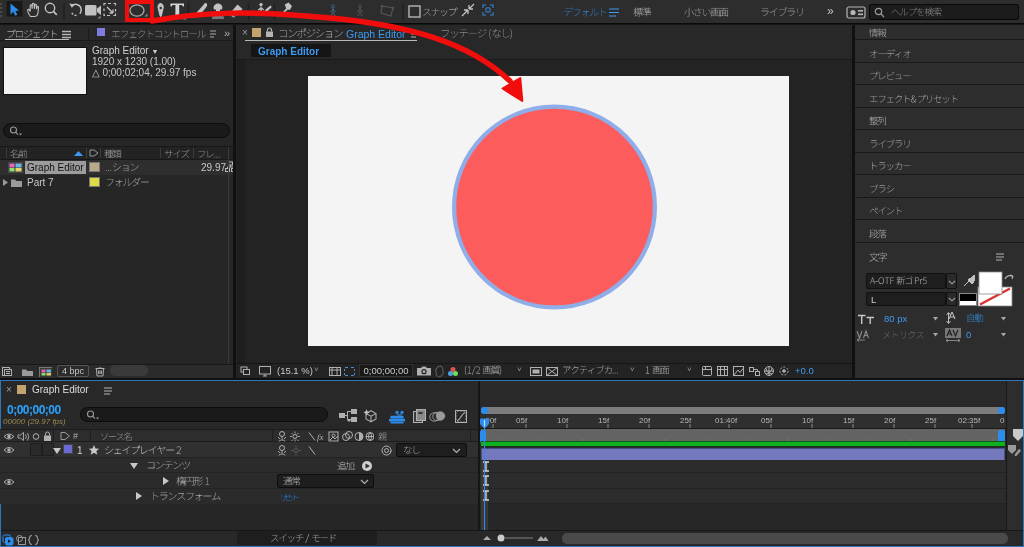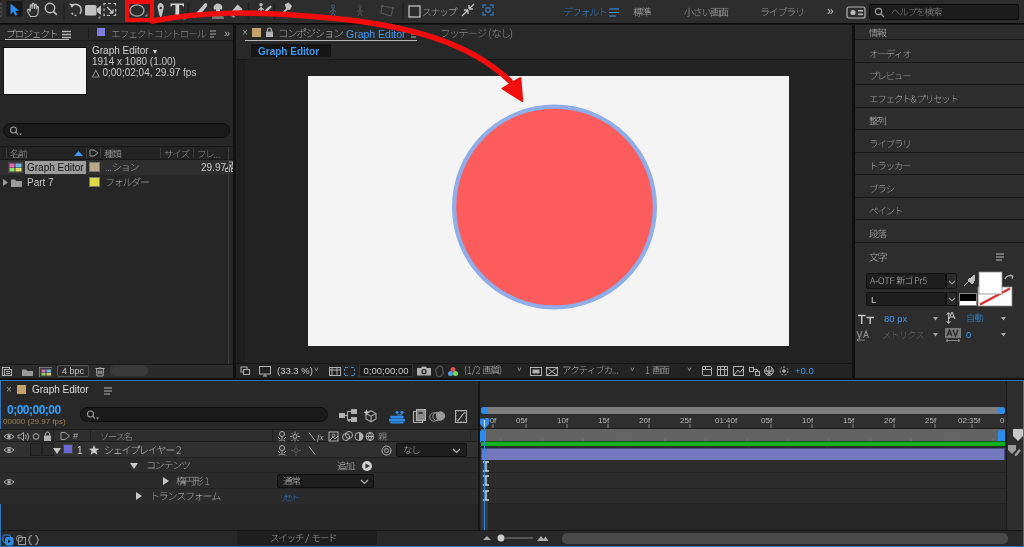--- a/index.html
+++ b/index.html
@@ -125,21 +125,21 @@
 <div style="position:absolute;left:97px;top:28px;width:8px;height:8px;background:#7d7de0"></div>
 <svg style="position:absolute;left:111px;top:28.5px;overflow:visible" width="94" height="12">
     <path transform="translate(0,8.6) scale(.125)" d="M12 -50Q13 -50 15 -50Q17 -50 18 -50H61Q63 -50 64 -50Q66 -50 67 -50V-47Q66 -47 64 -47Q63 -47 61 -47H18Q17 -47 15 -47Q13 -47 12 -47ZM38 -6V-48H40V-6ZM7 -8Q9 -7 10 -7Q12 -7 13 -7H65Q67 -7 68 -7Q70 -8 71 -8V-5Q70 -5 68 -5Q66 -5 65 -5H13Q12 -5 11 -5Q9 -5 7 -5Z M134 -52Q134 -52 134 -51Q133 -51 133 -50Q133 -46 132 -42Q131 -38 129 -34Q128 -30 126 -27Q124 -23 122 -20Q118 -16 114 -12Q110 -8 104 -5Q99 -2 91 0L89 -2Q97 -4 102 -7Q108 -10 112 -14Q116 -17 120 -22Q123 -26 125 -31Q127 -36 129 -41Q131 -47 131 -51Q130 -51 127 -51Q123 -51 119 -51Q114 -51 109 -51Q104 -51 99 -51Q95 -51 91 -51Q88 -51 87 -51Q85 -51 84 -51Q83 -51 81 -51V-53Q82 -53 83 -53Q84 -53 85 -53Q86 -53 87 -53Q88 -53 91 -53Q93 -53 97 -53Q100 -53 105 -53Q109 -53 113 -53Q117 -53 121 -53Q124 -53 127 -53Q129 -53 130 -53Q130 -53 131 -53Q131 -53 132 -53Z M154 -39Q155 -38 156 -38Q158 -38 158 -38H195Q196 -38 197 -38Q199 -38 200 -39V-36Q199 -36 197 -36Q196 -36 195 -36H158Q158 -36 156 -36Q155 -36 154 -36ZM175 -2V-37H177V-2ZM150 -4Q151 -4 153 -4Q154 -4 155 -4H198Q199 -4 201 -4Q202 -4 203 -4V-1Q202 -1 200 -1Q199 -1 198 -1H155Q154 -1 153 -1Q151 -1 150 -1Z M272 -49Q272 -49 271 -48Q271 -47 271 -47Q270 -42 268 -37Q266 -32 263 -28Q260 -23 257 -19Q252 -13 244 -7Q237 -2 226 2L224 0Q230 -2 236 -5Q242 -8 246 -12Q251 -16 255 -20Q258 -24 261 -29Q264 -34 266 -39Q268 -44 269 -48H237L239 -50Q239 -50 242 -50Q245 -50 249 -50Q253 -50 256 -50Q260 -50 263 -50Q265 -50 266 -50Q268 -50 268 -50Q269 -50 270 -51ZM245 -61Q244 -60 244 -58Q243 -57 243 -56Q241 -52 238 -48Q235 -43 230 -38Q225 -33 218 -28L216 -30Q221 -33 225 -36Q229 -40 232 -44Q235 -48 237 -51Q240 -55 241 -57Q241 -58 241 -59Q242 -61 242 -62Z M303 -6Q303 -7 303 -10Q303 -13 303 -18Q303 -23 303 -28Q303 -33 303 -38Q303 -43 303 -47Q303 -51 303 -52Q303 -54 303 -56Q302 -58 302 -59H305Q305 -58 305 -56Q305 -54 305 -52Q305 -49 305 -44Q305 -39 305 -34Q305 -29 305 -24Q305 -19 305 -16Q305 -12 305 -9Q305 -7 305 -6Q305 -5 305 -4Q305 -2 305 -1Q305 0 305 1H302Q303 0 303 -2Q303 -4 303 -6ZM305 -38Q308 -37 313 -36Q317 -34 322 -32Q327 -30 331 -28Q336 -27 339 -25L338 -22Q335 -24 330 -26Q326 -28 321 -30Q316 -32 312 -33Q308 -35 305 -36Z M358 -52Q359 -52 361 -52Q363 -51 365 -51H403Q404 -51 405 -51Q406 -51 408 -52Q408 -50 407 -49Q407 -48 407 -47V-6Q407 -4 408 -2Q408 0 408 0H405Q405 0 405 -2Q405 -4 405 -6V-49H365Q363 -49 361 -49Q359 -49 358 -49ZM357 -8Q358 -8 360 -8Q362 -7 364 -7H406V-5H364Q362 -5 360 -5Q358 -5 357 -5Z M428 -55Q430 -54 433 -52Q436 -50 439 -47Q442 -45 444 -43Q446 -41 448 -40L446 -38Q445 -39 442 -41Q440 -43 437 -46Q434 -48 432 -50Q429 -52 427 -54ZM425 -2Q432 -4 438 -6Q444 -8 449 -10Q454 -13 457 -15Q463 -19 467 -23Q472 -28 475 -33Q479 -38 481 -42L483 -40Q480 -36 477 -31Q473 -26 469 -22Q464 -17 459 -13Q455 -11 450 -8Q446 -6 440 -4Q434 -1 426 0Z M508 -6Q508 -7 508 -10Q508 -13 508 -18Q508 -23 508 -28Q508 -33 508 -38Q508 -43 508 -47Q508 -51 508 -52Q508 -54 508 -56Q508 -58 508 -59H511Q511 -58 511 -56Q511 -54 511 -52Q511 -49 511 -44Q511 -39 511 -34Q511 -29 511 -24Q511 -19 511 -16Q511 -12 511 -9Q511 -7 511 -6Q511 -5 511 -4Q511 -2 511 -1Q511 0 511 1H508Q508 0 508 -2Q508 -4 508 -6ZM510 -38Q514 -37 519 -36Q523 -34 528 -32Q533 -30 537 -28Q541 -27 545 -25L544 -22Q541 -24 536 -26Q532 -28 527 -30Q522 -32 518 -33Q514 -35 510 -36Z M562 -52Q564 -52 565 -52Q566 -52 568 -52Q568 -52 570 -52Q573 -52 576 -52Q580 -52 584 -52Q588 -52 592 -52Q597 -52 600 -52Q604 -52 606 -52Q608 -52 609 -52Q610 -52 611 -52Q613 -52 615 -52Q614 -51 614 -50Q614 -48 614 -47Q614 -47 614 -44Q614 -42 614 -39Q614 -35 614 -31Q614 -27 614 -23Q614 -19 614 -16Q614 -13 614 -11Q614 -9 614 -8Q614 -8 614 -7Q614 -5 614 -4Q614 -3 615 -2Q615 -1 615 0H612Q612 -1 612 -2Q612 -3 612 -5Q612 -6 612 -7Q612 -7 612 -10Q612 -12 612 -16Q612 -20 612 -24Q612 -29 612 -33Q612 -37 612 -41Q612 -45 612 -47Q612 -49 612 -49H564Q564 -49 564 -47Q564 -45 564 -41Q564 -38 564 -33Q564 -29 564 -24Q564 -20 564 -16Q564 -12 564 -10Q564 -7 564 -7Q564 -6 564 -5Q564 -5 564 -4Q564 -3 564 -2Q564 -1 564 0H562Q562 -1 562 -2Q562 -3 562 -4Q562 -5 562 -7Q562 -8 562 -8Q562 -9 562 -11Q562 -13 562 -17Q562 -20 562 -24Q562 -28 562 -32Q562 -36 562 -39Q562 -43 562 -45Q562 -47 562 -47Q562 -48 562 -49Q562 -51 562 -52ZM613 -7V-5H563V-7Z M626 -32Q627 -32 628 -31Q630 -31 631 -31Q633 -31 635 -31Q636 -31 638 -31Q641 -31 644 -31Q648 -31 652 -31Q656 -31 661 -31Q665 -31 669 -31Q673 -31 676 -31Q678 -31 679 -31Q682 -31 684 -31Q686 -32 687 -32V-29Q686 -29 684 -29Q682 -29 679 -29Q678 -29 676 -29Q673 -29 669 -29Q665 -29 661 -29Q657 -29 652 -29Q648 -29 644 -29Q641 -29 638 -29Q636 -29 635 -29Q632 -29 630 -29Q628 -29 626 -29Z M729 -2Q729 -2 729 -3Q729 -4 729 -5Q729 -5 729 -8Q729 -11 729 -15Q729 -19 729 -24Q729 -29 729 -33Q729 -38 729 -42Q729 -46 729 -49Q729 -52 729 -53Q729 -55 729 -56Q729 -57 729 -58H732Q732 -57 732 -56Q732 -55 732 -53Q732 -52 732 -49Q732 -46 732 -42Q732 -37 732 -32Q732 -27 732 -22Q732 -17 732 -13Q732 -8 732 -6Q732 -3 732 -3Q736 -5 740 -9Q745 -12 750 -16Q755 -20 758 -25L759 -23Q756 -18 751 -14Q747 -10 742 -7Q737 -4 732 -1Q732 -1 731 -1Q731 0 730 0ZM693 -1Q698 -5 702 -10Q705 -15 707 -21Q708 -24 709 -28Q709 -32 709 -37Q709 -41 709 -46Q710 -50 710 -53Q710 -54 709 -55Q709 -56 709 -57H712Q712 -57 712 -56Q712 -55 712 -54Q712 -54 712 -53Q712 -50 712 -46Q712 -41 711 -36Q711 -32 711 -27Q710 -23 709 -20Q708 -14 704 -9Q700 -3 695 0Z" fill="#a8a8a8" stroke="#a8a8a8" stroke-width="0.9"></path>
   </svg>
 <svg style="position:absolute;left:209px;top:30px;" width="8" height="9">
     <path d="M1 1 H7 M1 4 H7 M1 7 H5" stroke="#a8a8a8" stroke-width="1"></path>
   </svg>
 <div style="position:absolute;left:224px;top:27px;font-size:11px;color:#b0b0b0;white-space:nowrap;">»</div>
 <div style="position:absolute;left:3px;top:47px;width:84px;height:48px;background:#f2f2f2;border:1px solid #111"></div>
 <div style="position:absolute;left:92px;top:45px;font-size:10px;color:#d2d2d2;white-space:nowrap;">Graph Editor <span style="font-size:7px">▼</span></div>
-<div style="position:absolute;left:92px;top:56px;font-size:10px;color:#c6c6c6;white-space:nowrap;">1914 x 1080 (1.00)</div>
+<div style="position:absolute;left:92px;top:56px;font-size:10px;color:#c6c6c6;white-space:nowrap;">1920 x 1230 (1.00)</div>
 <div style="position:absolute;left:92px;top:67px;font-size:10px;color:#c6c6c6;white-space:nowrap;">△ 0;00;02;04, 29.97 fps</div>
 <div style="position:absolute;left:3px;top:123px;width:227px;height:15px;background:#1a1a1a;border:1px solid #0c0c0c;border-radius:8px"></div>
 <svg style="position:absolute;left:9px;top:126px;" width="16" height="11">
     <circle cx="4.5" cy="4" r="3" fill="none" stroke="#9a9a9a" stroke-width="1.1"></circle>
     <line x1="6.6" y1="6.2" x2="9" y2="8.6" stroke="#9a9a9a" stroke-width="1.1"></line>
     <path d="M10 7.5 l3 0 l-1.5 2 z" fill="#9a9a9a"></path>
   </svg>
 <div style="position:absolute;left:0px;top:146px;width:233px;height:14px;background:#232323;border-top:1px solid #181818;border-bottom:1px solid #181818"></div>
 <div style="position:absolute;left:6px;top:148px;width:1px;height:10px;background:#3c3c3c"></div>
 <div style="position:absolute;left:86px;top:148px;width:1px;height:10px;background:#3c3c3c"></div>
@@ -283,21 +283,21 @@
     </g>
     <g stroke="#b0b0b0" fill="none">
       <rect x="294.5" y="4.5" width="11" height="8"></rect>
       <rect x="297" y="7" width="6" height="3" fill="#b0b0b0"></rect>
     </g>
     <g stroke="#b0b0b0" fill="none">
       <rect x="310.5" y="4.5" width="11" height="8"></rect>
       <path d="M310.5 4.5 l11 8 M321.5 4.5 l-11 8"></path>
     </g>
   </svg>
-<div style="position:absolute;left:277px;top:365px;font-size:9.5px;color:#c6c6c6;white-space:nowrap;">(33.3 %)</div>
+<div style="position:absolute;left:277px;top:365px;font-size:9.5px;color:#c6c6c6;white-space:nowrap;">(15.1 %)</div>
 <div style="position:absolute;left:314px;top:365px;font-size:8px;color:#9a9a9a;white-space:nowrap;">˅</div>
 <div style="position:absolute;left:359px;top:364px;width:54px;height:13px;background:#191919;border:1px solid #333;color:#cacaca;font-size:9.5px;text-align:center;line-height:12px">0;00;00;00</div>
 <svg style="position:absolute;left:464px;top:365px;overflow:visible" width="38" height="12">
     <path transform="translate(0,8.4) scale(.125)" d="M19 15Q13 6 10 -3Q8 -12 8 -23Q8 -34 10 -44Q13 -53 19 -61L20 -60Q15 -52 13 -43Q10 -33 10 -23Q10 -13 13 -4Q15 6 20 14Z M30 0V-3H43V-50H33V-52Q36 -53 39 -53Q41 -54 43 -55H45V-3H57V0Z M63 13 90 -59H92L66 13Z M96 0V-2Q106 -10 112 -17Q117 -24 120 -30Q123 -35 123 -41Q123 -44 121 -47Q120 -50 117 -52Q115 -54 111 -54Q107 -54 103 -52Q100 -50 98 -47L96 -48Q99 -52 102 -54Q106 -56 111 -56Q115 -56 119 -54Q122 -52 124 -49Q125 -45 125 -41Q125 -35 123 -29Q120 -22 114 -16Q108 -10 100 -2Q103 -2 105 -2Q107 -3 110 -3H128V0Z M157 -2H217V0H157ZM154 -58H220V-55H154ZM156 -45H158V5H156ZM215 -45H218V5H215ZM185 -57H188V-43H185ZM185 -44H188V-12H185ZM170 -27V-13H203V-27ZM170 -42V-29H203V-42ZM168 -45H205V-11H168Z M248 -63 250 -61Q247 -60 243 -60Q239 -59 235 -58Q231 -58 227 -58Q227 -58 227 -59Q226 -59 226 -59Q230 -60 234 -60Q238 -61 242 -62Q246 -62 248 -63ZM281 -63 283 -61Q279 -60 275 -59Q271 -59 267 -58Q262 -58 258 -58Q258 -58 258 -59Q257 -59 257 -60Q261 -60 266 -60Q270 -61 274 -61Q278 -62 281 -63ZM226 -61 229 -60Q229 -59 228 -59V-53Q228 -50 227 -47Q227 -44 225 -41Q224 -38 221 -35Q221 -36 221 -36Q220 -36 220 -37Q220 -37 219 -37Q222 -39 223 -42Q225 -45 225 -48Q226 -50 226 -53ZM256 -60 260 -59Q260 -59 259 -59V-54Q259 -52 258 -49Q257 -46 256 -44Q254 -41 251 -39Q250 -39 250 -39Q250 -40 250 -40Q249 -40 249 -40Q252 -42 254 -45Q255 -47 256 -49Q256 -52 256 -54ZM227 -52H253V-50H227ZM257 -52H287V-50H257ZM240 -51H242V-39H240ZM272 -51H274V-39H272ZM232 -26V-18H276V-26ZM232 -16V-9H276V-16ZM232 -35V-28H276V-35ZM229 -37H278V-6H229ZM262 -2 263 -4Q268 -3 272 -1Q276 0 280 1Q284 3 287 4L285 5Q282 4 278 3Q275 2 270 0Q266 -1 262 -2ZM243 -4 245 -3Q242 -1 238 0Q234 2 230 3Q226 5 222 6Q222 5 221 5Q221 5 221 4Q220 4 220 4Q224 3 228 2Q232 0 236 -1Q240 -2 243 -4Z M286 15 284 14Q289 6 292 -4Q294 -13 294 -23Q294 -33 292 -43Q289 -52 284 -60L286 -61Q291 -53 294 -44Q297 -34 297 -23Q297 -12 294 -3Q291 6 286 15Z" fill="#c6c6c6" stroke="#c6c6c6" stroke-width="0.9"></path>
   </svg>
 <div style="position:absolute;left:517px;top:365px;font-size:8px;color:#9a9a9a;white-space:nowrap;">˅</div>
 <svg style="position:absolute;left:562px;top:365px;overflow:visible" width="56" height="12">
     <path transform="translate(0,8.4) scale(.125)" d="M69 -51Q69 -51 68 -51Q68 -50 68 -50Q67 -48 64 -44Q61 -40 57 -36Q53 -32 48 -29L46 -30Q49 -32 52 -35Q55 -37 57 -40Q60 -43 62 -45Q64 -48 65 -50Q64 -50 61 -50Q58 -50 54 -50Q50 -50 45 -50Q40 -50 36 -50Q31 -50 28 -50Q24 -50 21 -50Q19 -50 18 -50Q16 -50 14 -50Q12 -50 10 -50V-53Q12 -53 14 -53Q16 -53 18 -53Q19 -53 21 -53Q24 -53 28 -53Q31 -53 36 -53Q41 -53 45 -53Q50 -53 54 -53Q58 -53 61 -53Q64 -53 65 -53Q65 -53 66 -53Q66 -53 67 -53Q67 -53 67 -53ZM39 -41Q39 -35 39 -29Q38 -24 37 -19Q36 -15 33 -11Q31 -7 27 -4Q23 -1 18 1L16 -1Q17 -1 19 -2Q20 -3 21 -3Q27 -6 30 -10Q33 -14 34 -18Q36 -23 36 -28Q37 -33 37 -37Q37 -38 37 -39Q37 -40 37 -41Z M131 -48Q130 -47 130 -46Q130 -46 130 -45Q129 -41 127 -36Q125 -31 122 -27Q119 -22 116 -18Q111 -12 104 -7Q97 -2 86 2L84 0Q90 -2 96 -5Q101 -8 106 -11Q111 -15 114 -20Q117 -24 120 -28Q123 -33 125 -38Q127 -42 128 -46H97L98 -49Q99 -49 102 -49Q105 -49 108 -49Q112 -49 115 -49Q119 -49 122 -49Q124 -49 125 -49Q126 -49 127 -49Q128 -49 128 -49ZM104 -59Q104 -58 103 -57Q103 -55 102 -55Q101 -51 97 -46Q94 -41 90 -36Q85 -32 78 -27L76 -29Q81 -32 85 -35Q89 -39 92 -42Q95 -46 97 -50Q99 -53 100 -56Q101 -56 101 -57Q101 -59 102 -60Z M150 -54Q152 -54 153 -54Q154 -54 156 -54Q157 -54 160 -54Q163 -54 167 -54Q171 -54 175 -54Q180 -54 183 -54Q186 -54 187 -54Q188 -54 190 -54Q192 -54 193 -54V-51Q192 -52 190 -52Q188 -52 187 -52Q186 -52 183 -52Q180 -52 176 -52Q172 -52 168 -52Q163 -52 160 -52Q157 -52 156 -52Q154 -52 153 -52Q152 -52 150 -51ZM141 -35Q142 -35 144 -35Q145 -35 147 -35Q148 -35 151 -35Q154 -35 158 -35Q162 -35 167 -35Q172 -35 177 -35Q182 -35 186 -35Q190 -35 193 -35Q196 -35 197 -35Q198 -35 199 -35Q200 -35 202 -35V-33Q201 -33 199 -33Q198 -33 197 -33Q196 -33 193 -33Q190 -33 186 -33Q182 -33 177 -33Q172 -33 167 -33Q162 -33 158 -33Q154 -33 151 -33Q148 -33 147 -33Q145 -33 144 -33Q143 -33 141 -33ZM174 -35Q174 -28 173 -22Q172 -16 170 -11Q168 -8 166 -6Q164 -4 161 -1Q158 1 155 2L153 0Q157 -2 161 -5Q165 -8 168 -12Q170 -17 171 -22Q171 -28 172 -35Z M210 -18Q215 -19 220 -21Q225 -23 230 -25Q234 -28 238 -30Q241 -32 244 -34Q247 -37 250 -39Q253 -42 255 -44L257 -43Q255 -40 252 -38Q249 -35 245 -32Q242 -30 238 -27Q236 -26 233 -24Q230 -23 227 -21Q224 -20 220 -18Q216 -17 211 -15ZM237 -29 239 -30V0Q239 1 239 2Q239 3 239 4Q239 5 239 5H237Q237 5 237 4Q237 3 237 2Q237 1 237 0Z M323 -62Q324 -61 325 -59Q326 -58 327 -56Q329 -54 329 -52L327 -51Q327 -53 325 -55Q324 -57 323 -58Q322 -60 321 -61ZM332 -64Q333 -63 334 -61Q335 -60 336 -58Q338 -56 339 -54L336 -53Q335 -56 333 -59Q332 -61 330 -63ZM329 -49Q329 -49 329 -48Q329 -48 328 -47Q328 -44 327 -40Q326 -36 324 -32Q323 -28 321 -25Q319 -21 317 -19Q314 -14 310 -11Q306 -7 300 -4Q295 -1 288 1L286 -1Q293 -3 298 -6Q304 -9 308 -12Q312 -16 315 -20Q318 -24 320 -29Q323 -34 324 -39Q326 -44 326 -48Q325 -48 322 -48Q319 -48 314 -48Q310 -48 305 -48Q300 -48 295 -48Q291 -48 288 -48Q285 -48 284 -48Q282 -48 281 -48Q279 -48 278 -48V-51Q279 -50 280 -50Q281 -50 282 -50Q283 -50 284 -50Q285 -50 287 -50Q289 -50 293 -50Q296 -50 301 -50Q305 -50 309 -50Q313 -50 316 -50Q320 -50 322 -50Q325 -50 325 -50Q326 -50 326 -50Q327 -50 327 -50Z M369 -59Q369 -57 369 -56Q369 -54 369 -53Q369 -41 367 -32Q365 -24 362 -18Q358 -11 354 -7Q350 -3 345 1L343 -1Q344 -2 346 -3Q347 -4 348 -5Q352 -8 355 -12Q358 -16 361 -21Q363 -27 365 -35Q367 -42 367 -53Q367 -54 367 -55Q367 -56 366 -57Q366 -58 366 -59ZM396 -43Q396 -42 396 -42Q396 -41 396 -40Q396 -38 396 -34Q396 -31 395 -26Q395 -22 394 -18Q394 -13 393 -9Q392 -6 391 -4Q390 -2 389 -1Q387 0 385 0Q382 0 379 0Q376 -1 373 -1L373 -3Q376 -3 379 -3Q382 -3 384 -3Q386 -3 387 -3Q388 -3 389 -5Q390 -7 391 -10Q392 -14 392 -18Q393 -23 393 -27Q393 -32 393 -36Q394 -39 394 -42H351Q348 -42 346 -42Q345 -42 343 -42V-44Q345 -44 346 -44Q348 -44 350 -44H390Q392 -44 393 -44Q394 -44 394 -44Z M408 1Q407 1 406 0Q405 -1 405 -2Q405 -4 406 -5Q407 -6 408 -6Q409 -6 410 -5Q411 -4 411 -2Q411 -1 410 0Q409 1 408 1Z M425 1Q424 1 423 0Q422 -1 422 -2Q422 -4 423 -5Q424 -6 425 -6Q427 -6 427 -5Q428 -4 428 -2Q428 -1 427 0Q427 1 425 1Z M443 1Q442 1 441 0Q440 -1 440 -2Q440 -4 441 -5Q442 -6 443 -6Q444 -6 445 -5Q446 -4 446 -2Q446 -1 445 0Q444 1 443 1Z" fill="#c6c6c6" stroke="#c6c6c6" stroke-width="0.9"></path>
   </svg>
 <div style="position:absolute;left:630px;top:365px;font-size:8px;color:#9a9a9a;white-space:nowrap;">˅</div>
@@ -449,21 +449,21 @@
     <path d="M1 1 L3.5 4.5 L6 1 Z" fill="#a8a8a8"></path>
   </svg>
 <div style="position:absolute;left:0px;top:380px;width:1024px;height:167px;background:#282828;border:1px solid #2f76b8"></div>
 <div style="position:absolute;left:6px;top:384px;font-size:10px;color:#9a9a9a;white-space:nowrap;">×</div>
 <div style="position:absolute;left:17px;top:385px;width:9px;height:9px;background:#c3a36e"></div>
 <div style="position:absolute;left:32px;top:384px;font-size:10px;color:#dedede;white-space:nowrap;">Graph Editor</div>
 <svg style="position:absolute;left:103px;top:387px;" width="10" height="9">
     <path d="M1 1 H9 M1 4 H9 M1 7 H7" stroke="#b5b5b5" stroke-width="1"></path>
   </svg>
 <div style="position:absolute;left:7px;top:402.5px;font-size:12px;color:#2aa2ff;font-weight:bold;letter-spacing:-0.5px;white-space:nowrap;">0;00;00;00</div>
-<div style="position:absolute;left:3px;top:417px;font-size:8px;color:#9d8453;white-space:nowrap;">00000 (29.97 fps)</div>
+<div style="position:absolute;left:3px;top:417px;font-size:8px;color:#9d8453;white-space:nowrap;font-style:italic;">00000 (29.97 fps)</div>
 <div style="position:absolute;left:80px;top:407px;width:248px;height:15px;background:#1a1a1a;border:1px solid #0c0c0c;border-radius:8px"></div>
 <svg style="position:absolute;left:86px;top:410px;" width="16" height="11">
     <circle cx="4.5" cy="4" r="3" fill="none" stroke="#9a9a9a" stroke-width="1.1"></circle>
     <line x1="6.6" y1="6.2" x2="9" y2="8.6" stroke="#9a9a9a" stroke-width="1.1"></line>
     <path d="M10 7.5 l3 0 l-1.5 2 z" fill="#9a9a9a"></path>
   </svg>
 <svg style="position:absolute;left:337px;top:405px;" width="135" height="20">
     <g stroke="#b0b0b0" fill="none">
       <rect x="2.5" y="8.5" width="5" height="4" fill="#b0b0b0"></rect>
       <path d="M7.5 10.5 h3 M10.5 6.5 h4 M10.5 14.5 h4 M10.5 6.5 v8"></path>

